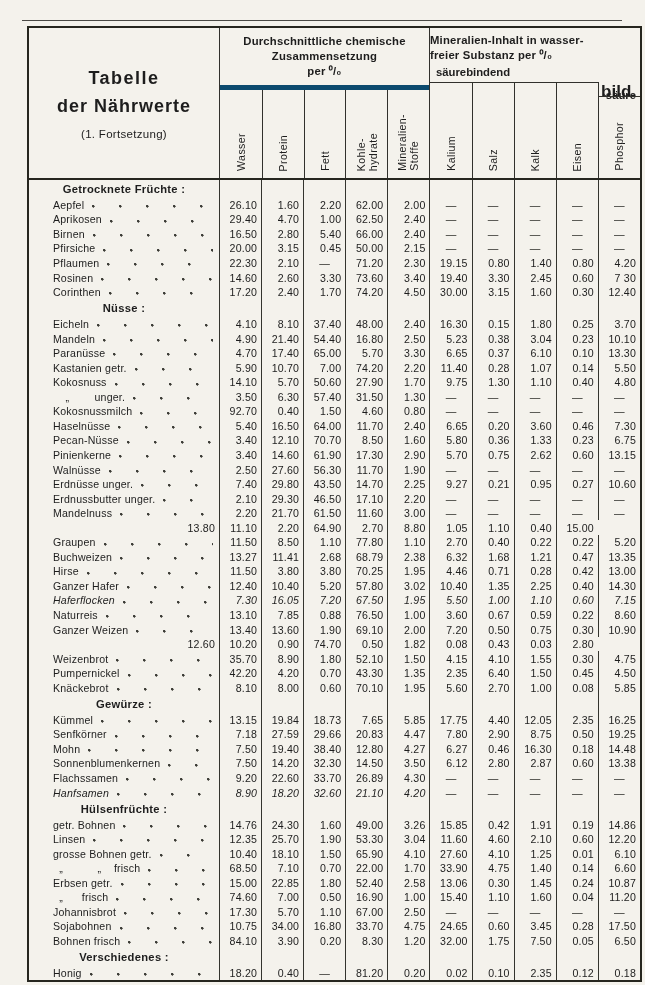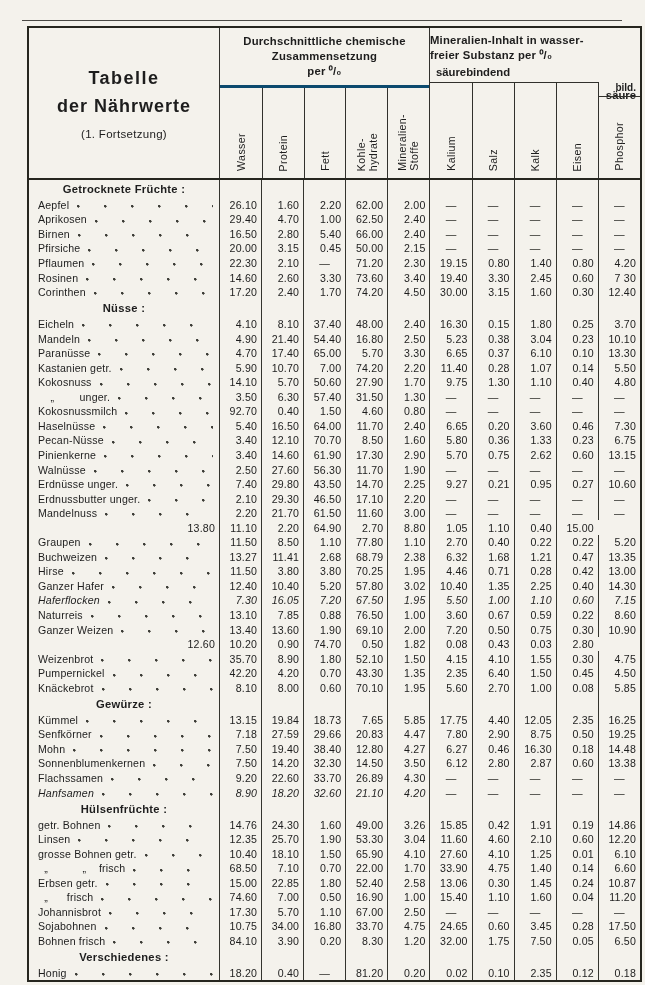--- a/index.html
+++ b/index.html
@@ -13,47 +13,47 @@
          border-bottom:2px solid #26261f;}
   .title-cell{padding-top:40px;text-align:center;}
   .t1{font-size:18px;font-weight:bold;letter-spacing:1.5px;}
   .t2{font-size:18px;font-weight:bold;letter-spacing:1px;margin-top:7px;}
   .t3{font-size:11.5px;margin-top:11px;letter-spacing:0.3px;}
 
   .group{border-left:1.5px solid #31312c;}
   .g1{display:flex;flex-direction:column;}
   .g1 .gtitle{height:57px;display:flex;align-items:center;justify-content:center;text-align:center;
       font-weight:bold;font-size:11.3px;line-height:1.3;white-space:pre-line;
-      border-bottom:3px solid #0c4a6e;letter-spacing:0.2px;}
+      border-bottom:5px solid #0c4a6e;letter-spacing:0.2px;}
   .vrow{flex:1;display:grid;grid-template-columns:repeat(5,1fr);}
   .vbox{display:flex;align-items:flex-end;justify-content:center;padding-bottom:7px;
         border-left:1px solid #31312c;}
   .vbox.first{border-left:none;}
   .vtext{writing-mode:vertical-rl;transform:rotate(180deg);font-size:10.6px;line-height:1.15;
          letter-spacing:0.4px;white-space:pre-line;text-align:left;}
 
   .g2{display:grid;grid-template-columns:repeat(5,1fr);grid-template-rows:38px 16px 1fr;}
   .gtitle2{grid-column:1/-1;grid-row:1;text-align:left;font-weight:bold;font-size:11.3px;
            line-height:1.3;white-space:pre-line;padding-top:5px;letter-spacing:0.2px;}
   .sb{grid-column:1/5;grid-row:2;font-weight:bold;font-size:11.3px;padding-left:6px;}
   .sa{grid-column:5/6;grid-row:2;font-weight:bold;font-size:11.3px;text-align:right;padding-right:4px;margin-top:23px;}
   .g2 .vbox{grid-row:3;border-top:1px solid #31312c;}
   .phoscell{grid-row:3;grid-column:5;display:flex;flex-direction:column;border-left:1px solid #31312c;}
-  .bild{height:14px;font-weight:bold;font-size:10px;text-align:right;padding-right:4px;}
+  .bild{height:14px;font-weight:bold;font-size:17px;text-align:right;padding-right:4px;}
   .phosbox{flex:1;border-top:1px solid #31312c;display:flex;align-items:flex-end;
            justify-content:center;padding-bottom:7px;}
 
   
   .tbody{width:100%;}
   .trow{display:grid;grid-template-columns:190px repeat(10,1fr);height:14.55px;}
   .trow.sec{height:17.5px;}
   .cell{display:flex;align-items:center;overflow:hidden;}
   .trow > .cell + .cell{border-left:1px solid #34342e;}
   .trow > .cell:nth-child(7){border-left-width:1.5px;}
-  .label{padding-left:9px;}
+  .label{padding-left:24px;}
   .lbl{white-space:pre;font-size:10.6px;letter-spacing:0.2px;}
   .leader{flex:1;align-self:stretch;margin:0 6px 0 8px;
     background-image:radial-gradient(circle at 1.3px 1.3px,#3c3c36 1.1px,rgba(0,0,0,0) 1.5px);
     background-size:27px 3px;background-repeat:repeat-x;
     background-position:left bottom 4px;}
   .sec .label{padding-left:0;justify-content:center;}
   .sechead{font-weight:bold;font-size:11.2px;letter-spacing:0.3px;}
   .val{justify-content:flex-end;padding-right:4px;font-size:10.6px;letter-spacing:0.2px;}
   .val.dash{justify-content:center;padding-right:0;color:#2a2a26;}
   .trow.it{font-style:italic;}

